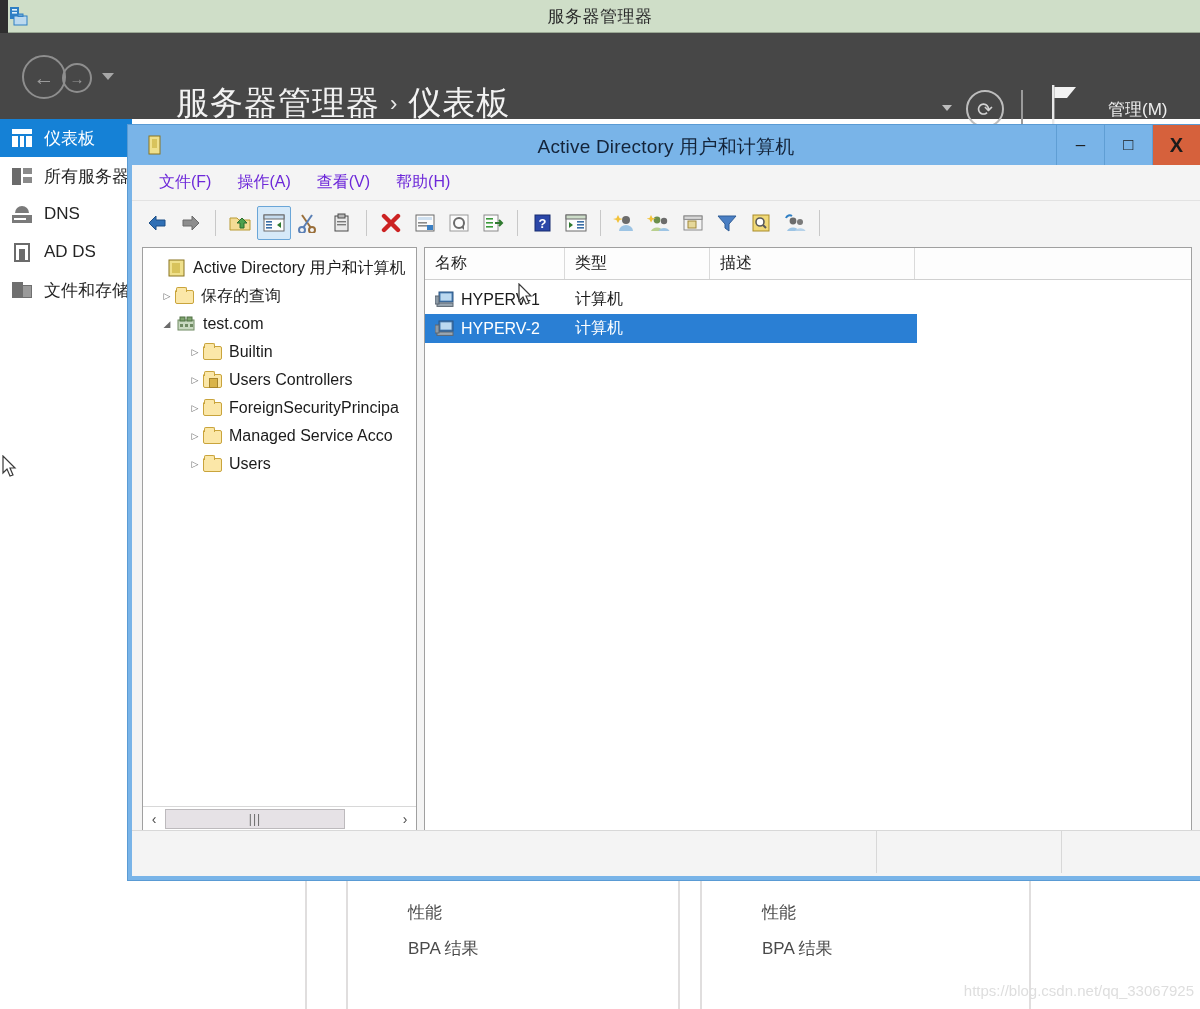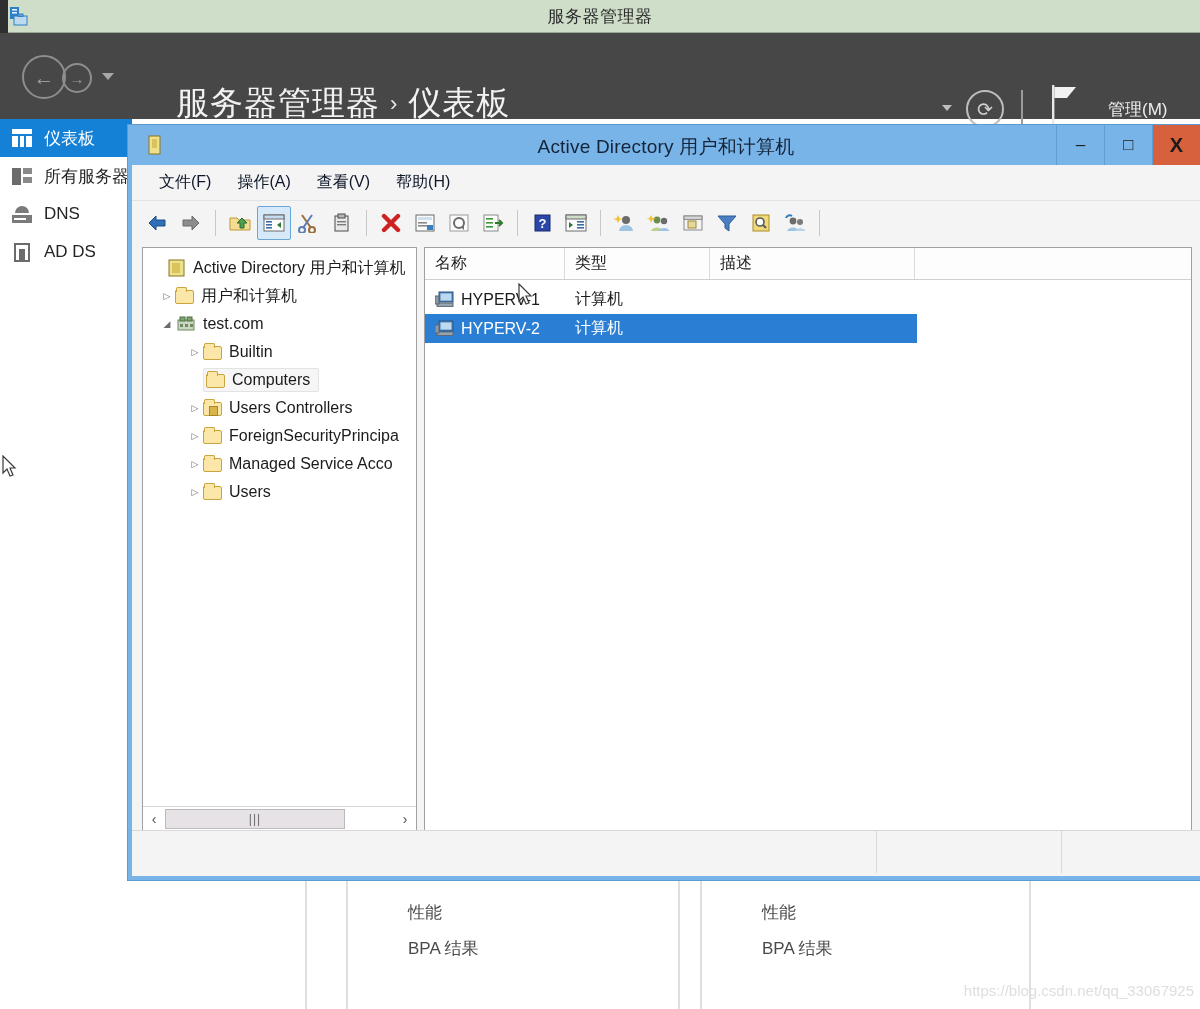--- a/index.html
+++ b/index.html
@@ -135,21 +135,21 @@
   .winbtn.close { background: #d6613c; color: #1b1b1b; font-weight: bold; font-size: 20px; }
 
   .dlg-body {
     position: absolute; left: 0; top: 40px; width: 1068px; height: 711px; background: #f4f4f4;
   }
   .menubar {
     position: absolute; left: 0; top: 0; width: 1068px; height: 36px;
     background: #f4f4f4; display: flex; align-items: center; padding-left: 14px;
     border-bottom: 1px solid #e2e2e2;
   }
-  .menu-item { font-size: 16px; color: #0f172a; padding: 0 13px; white-space: nowrap; text-align: right; }
+  .menu-item { font-size: 16px; color: #6d28d9; padding: 0 13px; white-space: nowrap; text-align: right; }
 
   .toolbar {
     position: absolute; left: 0; top: 36px; width: 1068px; height: 44px;
     background: #f4f4f4; display: flex; align-items: center; padding-left: 8px;
   }
   .tb { width: 34px; height: 34px; display: flex; align-items: center; justify-content: center; position: relative; }
   .tb.act { background: #d6e9f8; border: 1px solid #6aa6d8; border-radius: 2px; }
   .tb-sep { width: 1px; height: 26px; background: #c8c8c8; margin: 0 7px; }
 
   .panes { position: absolute; left: 10px; top: 82px; width: 1050px; height: 584px; }
@@ -290,20 +290,27 @@
           <span class="g-dns-b"></span>
         </span>
       <span>DNS</span>
     </div>
     <div class="side-item">
       <span class="side-ico">
           <span class="g-ad-a"></span>
           <span class="g-ad-b"></span>
         </span>
       <span>AD DS</span>
+    </div>
+    <div class="side-item">
+      <span class="side-ico">
+          <span class="g-fs-a"></span>
+          <span class="g-fs-b"></span>
+        </span>
+      <span>文件和存储</span>
     </div>
   </div>
 
   <div class="cursor" style="left:2px; top:455px;">
     <svg width="16" height="24" viewBox="0 0 16 24">
       <path d="M1 1 L1 18 L5 14 L8 21 L11 20 L8 13 L13 13 Z" fill="#ffffff" stroke="#3a3a3a" stroke-width="1.2"></path>
     </svg>
   </div>
 
   <div class="bg-tiles">
@@ -499,21 +506,21 @@
                   </svg>
               </span>
               <span>Active Directory 用户和计算机</span>
             </div>
 
             <div class="tnode" style="padding-left:12px;">
               <span class="twist">▷</span>
               <span class="tfolder">
                   <span class="folder-shape"></span>
                 </span>
-              <span>用户和计算机</span>
+              <span>保存的查询</span>
             </div>
 
             <div class="tnode" style="padding-left:12px;">
               <span class="twist">◢</span>
               <span class="dom-ico">
                 <svg width="22" height="18" viewBox="0 0 22 18">
                   <rect x="3" y="5" width="16" height="10" fill="#c9d9c1" stroke="#6f8a63"></rect>
                   <rect x="5" y="2" width="5" height="4" fill="#7fa36f" stroke="#4f7043"></rect>
                   <rect x="12" y="2" width="5" height="4" fill="#7fa36f" stroke="#4f7043"></rect>
                   <rect x="5" y="9" width="3" height="3" fill="#6f8a63"></rect>
@@ -525,29 +532,20 @@
             </div>
 
             <div class="tnode" style="padding-left:40px;">
               <span class="twist">▷</span>
               <span class="tfolder">
                   <span class="folder-shape"></span>
                 </span>
               <span>Builtin</span>
             </div>
 
-            <div class="tnode" style="padding-left:40px;">
-              <span class="twist"></span>
-              <span class="boxed">
-                <span class="tfolder">
-                    <span class="folder-shape"></span>
-                  </span>
-                <span>Computers</span>
-              </span>
-            </div>
 
             <div class="tnode" style="padding-left:40px;">
               <span class="twist">▷</span>
               <span class="tfolder">
                   <span class="folder-shape folder-dc"></span>
                 </span>
               <span>Users Controllers</span>
             </div>
 
             <div class="tnode" style="padding-left:40px;">

